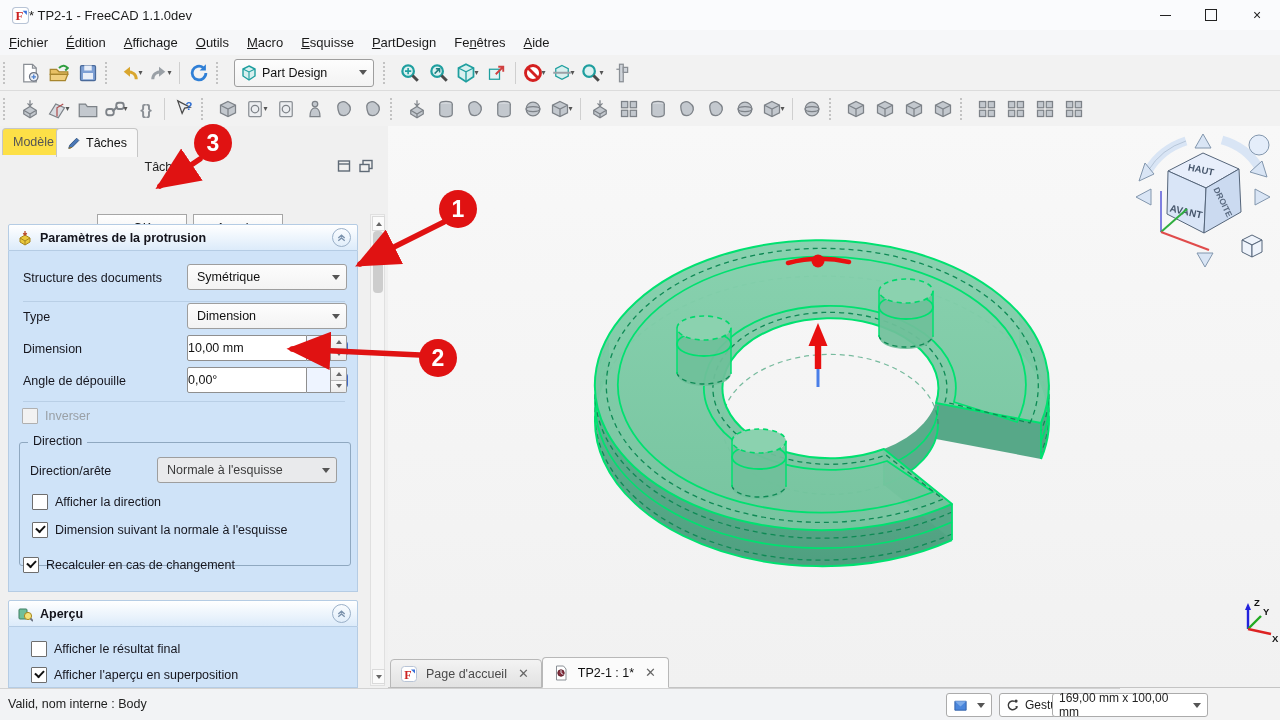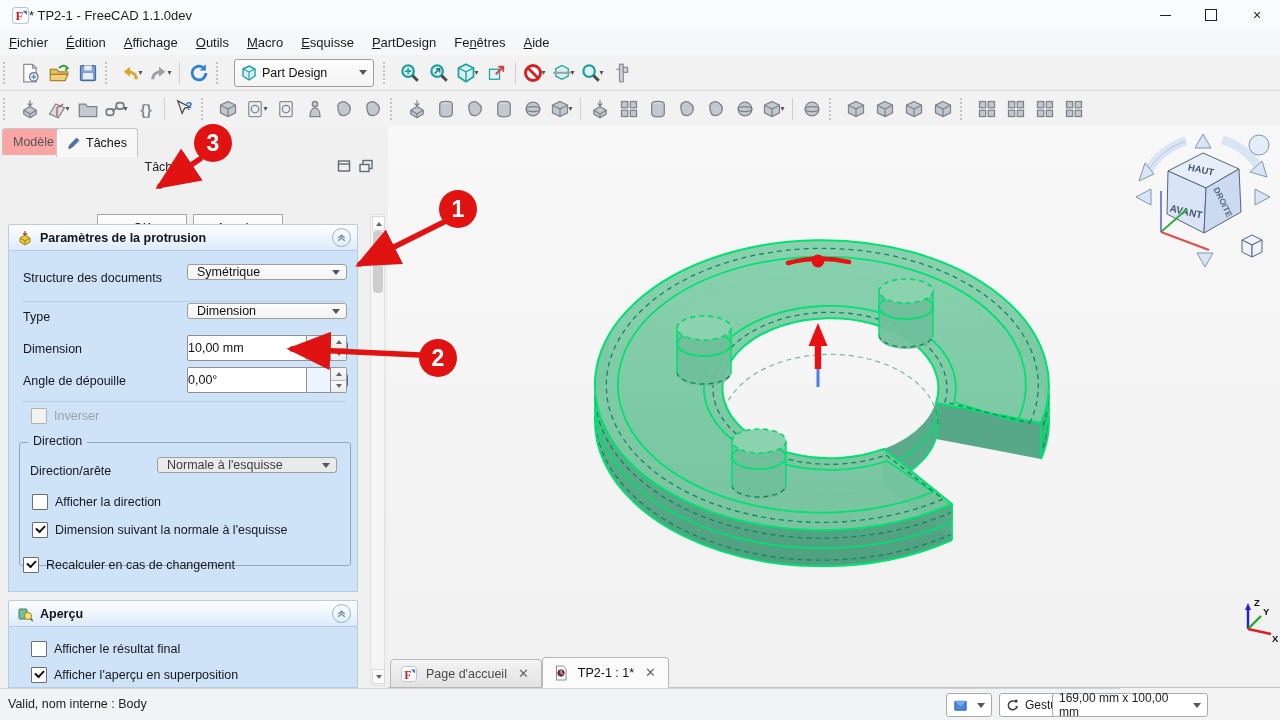--- a/index.html
+++ b/index.html
@@ -28,36 +28,36 @@
   .tbsep{width:1px;height:22px;background:#cfcfcf;margin:0 4px;}
   .tbhandle{width:5px;height:22px;border-left:2px dotted #c3c3c3;margin:0 5px 0 3px;}
   .combo{background:linear-gradient(#fdfdfd,#f3f3f3);border:1px solid #9e9e9e;border-radius:3px;
     display:flex;align-items:center;font-size:12.5px;color:#111;}
   .combo .arrow{margin-left:auto;margin-right:6px;width:0;height:0;border-left:4px solid transparent;border-right:4px solid transparent;border-top:5px solid #555;}
   #wbcombo{width:132px;height:26px;margin:0 6px;padding-left:6px;gap:5px;}
   #wbcombo svg{width:16px;height:16px;}
   
   #dock{left:0;top:126px;width:388px;height:562px;background:#f0f0f0;border-right:1px solid #c9c9c9;}
   .docktab{position:absolute;top:2px;height:26px;display:flex;align-items:center;gap:5px;font-size:12.5px;
-    padding:0 10px;border:1px solid #c6c6c6;border-bottom:none;border-radius:4px 4px 0 0;color:#555;background:#fca5a5;}
+    padding:0 10px;border:1px solid #c6c6c6;border-bottom:none;border-radius:4px 4px 0 0;color:#555;background:#fde047;}
   .docktab.active{background:#f7f7f7;color:#111;height:28px;z-index:2;}
   #paneltitle{top:34px;left:0;width:330px;text-align:center;font-size:12.5px;color:#222;}
   .dockico{top:32px;width:16px;height:16px;}
   .pushbtn{position:absolute;height:25px;background:linear-gradient(#fefefe,#f0f0f0);border:1px solid #a6a6a6;
     border-radius:0;font-size:12.5px;color:#111;display:flex;align-items:center;justify-content:center;margin-top:32px;}
   
   .sect-hdr{position:absolute;left:8px;width:350px;height:27px;background:linear-gradient(#ffffff,#dcebfa);
     border:1px solid #b5cce4;display:flex;align-items:center;gap:7px;padding-left:8px;box-sizing:border-box;border-radius:2px 2px 0 0;}
   .sect-hdr b{font-size:12.5px;color:#14141c;}
   .sect-hdr svg.si{width:16px;height:16px;}
   .collapse{margin-left:auto;margin-right:6px;width:17px;height:17px;border-radius:50%;border:1px solid #9ab0c8;
     display:flex;align-items:center;justify-content:center;}
   .sect-body{position:absolute;left:8px;width:350px;background:#cfe3f8;border:1px solid #b5cce4;border-top:none;box-sizing:border-box;}
   .flabel{position:absolute;font-size:12.5px;color:#16161e;}
-  .fcombo{position:absolute;height:16px;box-sizing:border-box;padding-left:9px;}
+  .fcombo{position:absolute;height:26px;box-sizing:border-box;padding-left:9px;}
   .fcombo.dis{background:#e9eaec;color:#3c3c3c;}
   .hline{position:absolute;left:14px;width:322px;border-top:1px solid #b9cfe6;}
   .spinrow{position:absolute;display:flex;align-items:stretch;height:26px;}
   .spinrow .val{background:#fff;border:1px solid #8f8f8f;border-radius:2px 0 0 2px;flex:1;font-size:12.5px;color:#111;
     display:flex;align-items:center;}
   .fxbtn{width:23px;background:#eef4ff;border:1px solid #8f8f8f;border-left:none;display:flex;align-items:center;justify-content:center;}
   .fxbtn span{font-family:Liberation Serif, serif;font-style:italic;font-weight:bold;font-size:10px;color:#2f5fd0;
     border:1.4px solid #4169c8;border-radius:3px;padding:0 2px;line-height:13px;margin-left:44px;}
   .spinner{width:15px;display:flex;flex-direction:column;border:1px solid #9a9a9a;border-left:none;border-radius:0 2px 2px 0;overflow:hidden;}
   .spinner div{flex:1;background:linear-gradient(#fafafa,#ececec);display:flex;align-items:center;justify-content:center;}
@@ -651,21 +651,21 @@
             <span class="tri-u"></span>
           </div>
           <div>
             <span class="tri-d"></span>
           </div>
         </div>
     </div>
 
     <div class="hline" style="top:150px;"></div>
 
-    <div class="cbrow dis" style="left:22px;top:157px;">
+    <div class="cbrow dis" style="left:13px;top:157px;">
       <span class="cb dis"></span>
       <span>Inverser</span>
     </div>
 
     <div class="grpbox" style="left:10px;top:191px;width:330px;height:122px;">
       <span class="legend">Direction</span>
       <span class="flabel" style="left:10px;top:21px;">Direction/arête</span>
       <div class="combo fcombo dis" style="left:137px;top:14px;width:180px;">
         <span>Normale à l'esquisse</span>
         <span class="arrow"></span>

